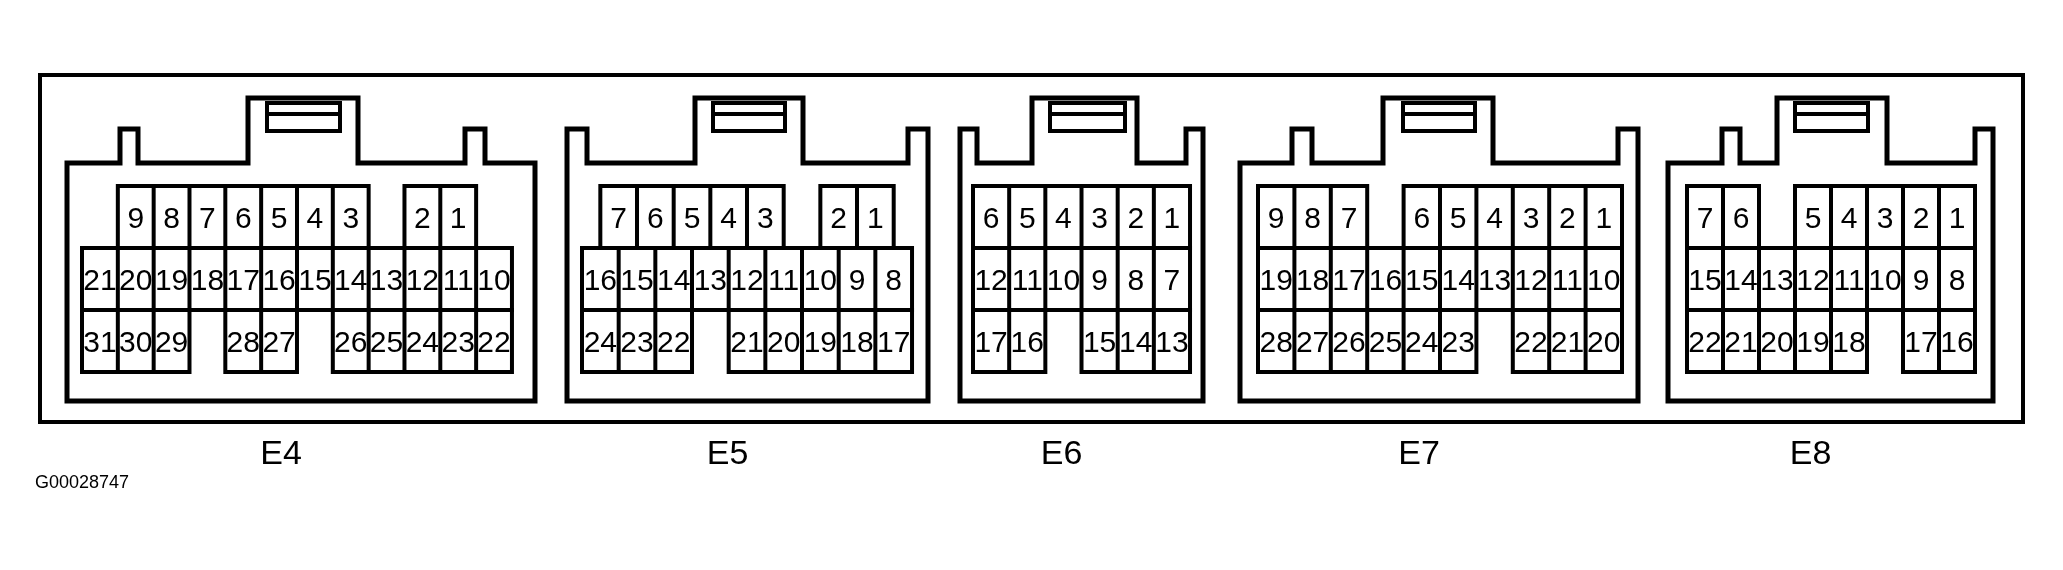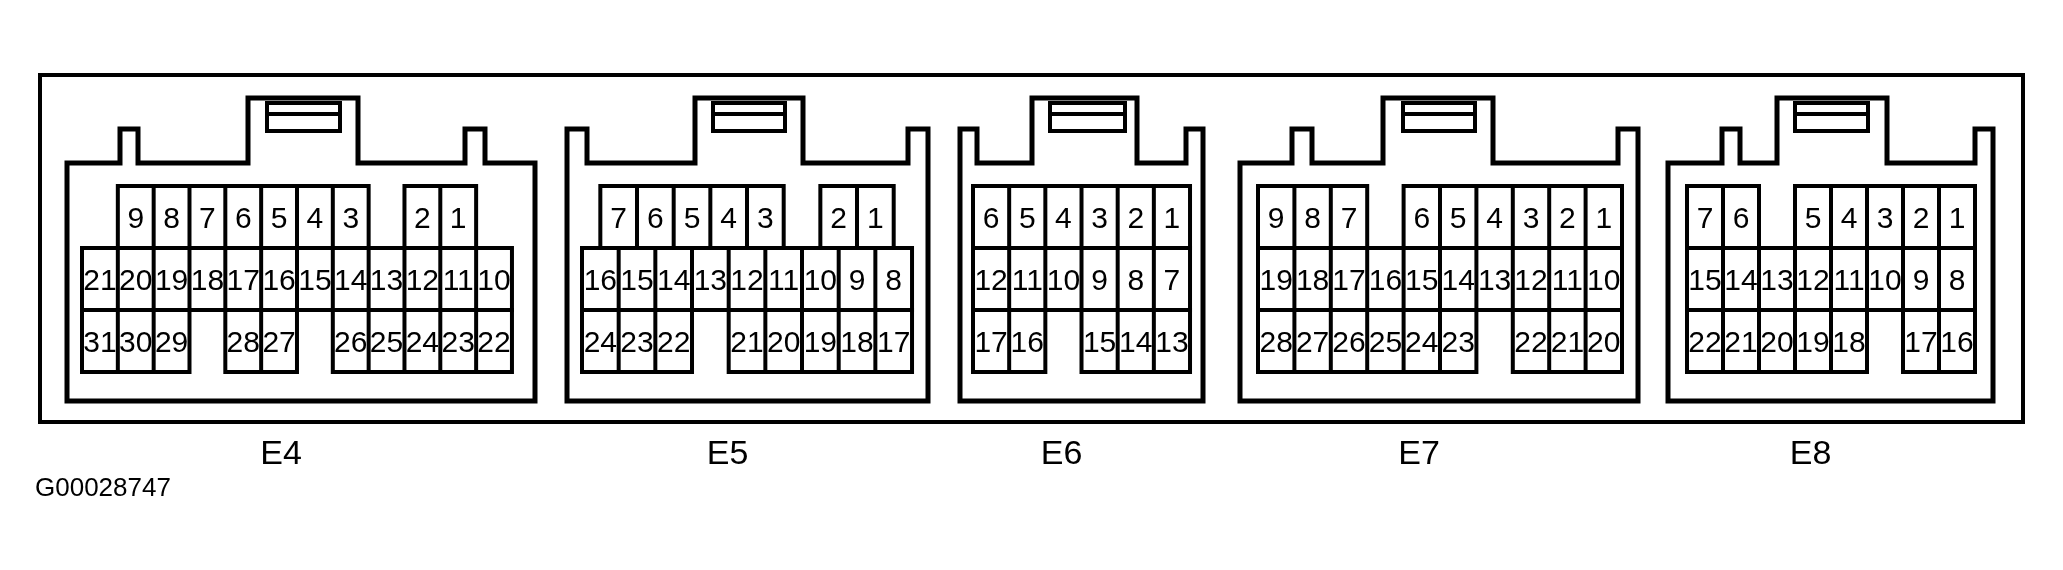--- a/index.html
+++ b/index.html
@@ -7,21 +7,21 @@
     position:relative;
     width:2063px;height:570px;
     background:#ffffff;
     font-family:"Liberation Sans", sans-serif;
     overflow:hidden;
   }
   svg{position:absolute;left:0;top:0;}
   .figure-code{
     position:absolute;
     left:35px;top:472px;
-    font-size:26px;
+    font-size:18px;
     color:#000;
     letter-spacing:0px;
   }
   text{font-family:"Liberation Sans", sans-serif;fill:#000;}
 </style>
 </head>
 <body>
 
 <div class="figure">
   <svg id="diagram" width="2063" height="570" viewBox="0 0 2063 570">

